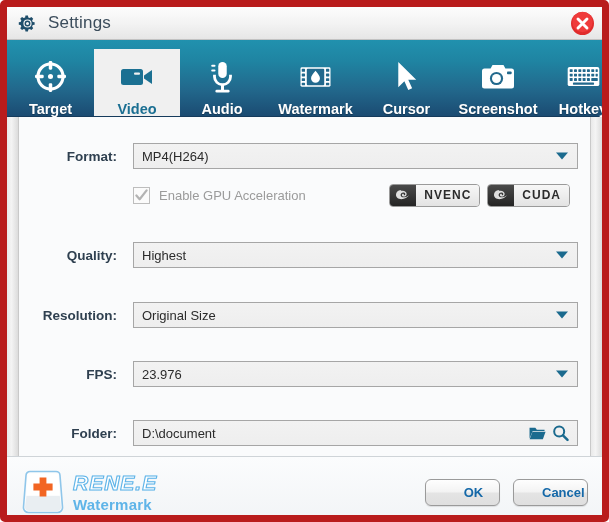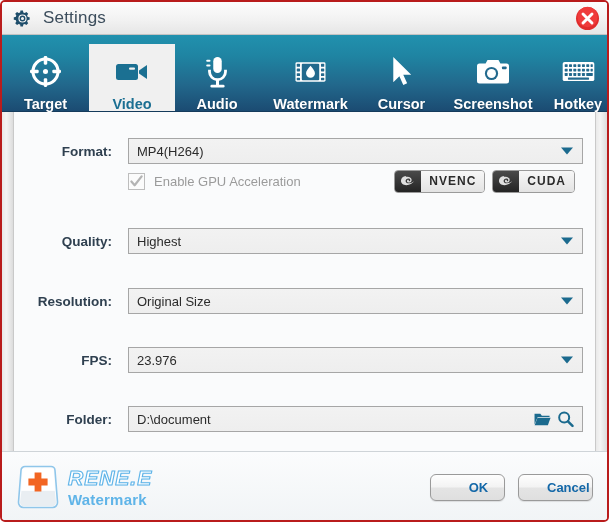--- a/index.html
+++ b/index.html
@@ -10,21 +10,21 @@
     width: 609px; height: 522px;
     font-family: "Liberation Sans", sans-serif;
     overflow: hidden;
   }
 
   .window {
     position: relative;
     width: 609px; height: 522px;
     box-sizing: border-box;
     background: #f7f9fb;
-    border: 2px solid #b91c1c;
+    border: 7px solid #b91c1c;
     border-radius: 5px;
     overflow: hidden;
   }
 
   
   .titlebar {
     position: relative;
     height: 33px;
     background: linear-gradient(to bottom, #fdfdfd 0%, #f2f2f2 55%, #e6e6e6 100%);
     border-bottom: 1px solid #c2c2c2;
@@ -162,21 +162,21 @@
     border-left: 6px solid transparent;
     border-right: 6px solid transparent;
     border-top: 7px solid #1b6a8e;
   }
 
   
   .gpurow {
     display: flex;
     align-items: center;
     height: 30px;
-    margin-top: 2px;
+    margin-top: 11px;
   }
   .gpurow .spacer { width: 114px; flex: 0 0 auto; }
   .chk-wrap {
     display: flex;
     align-items: center;
     cursor: default;
   }
   .chk {
     width: 17px; height: 17px;
     border: 1px solid #bdbdbd;

